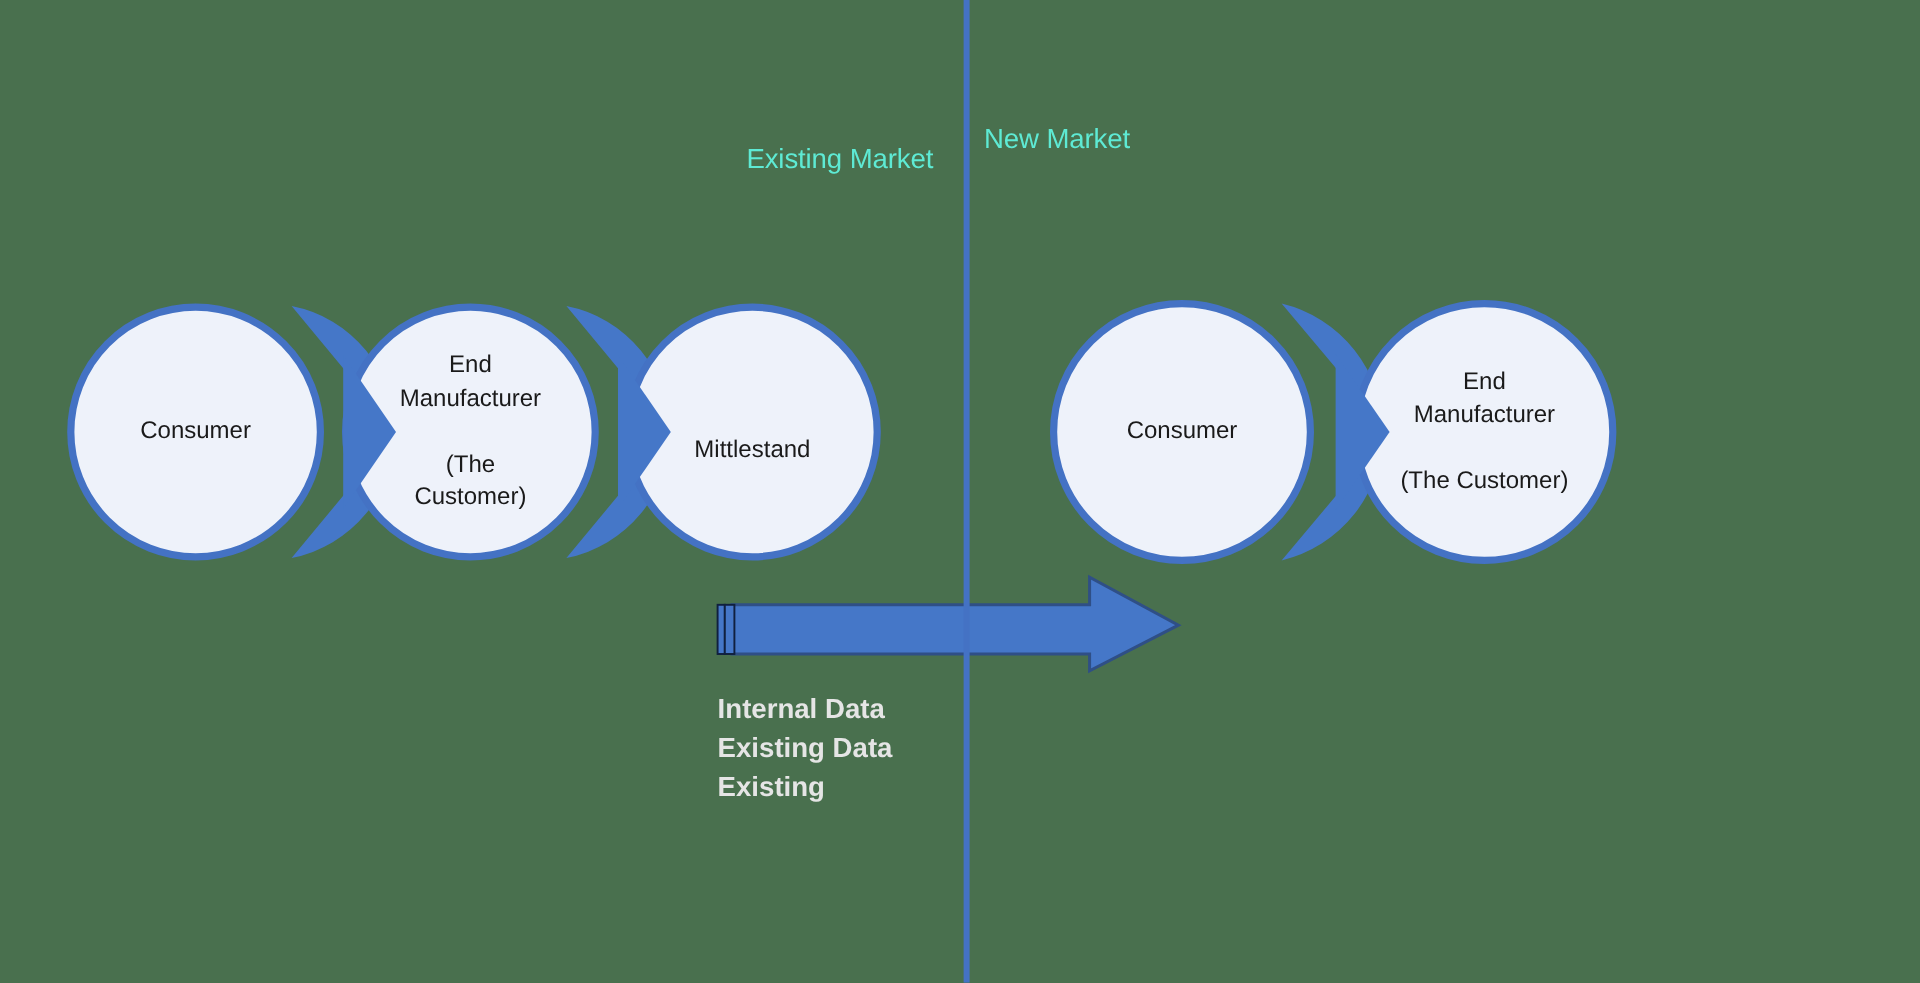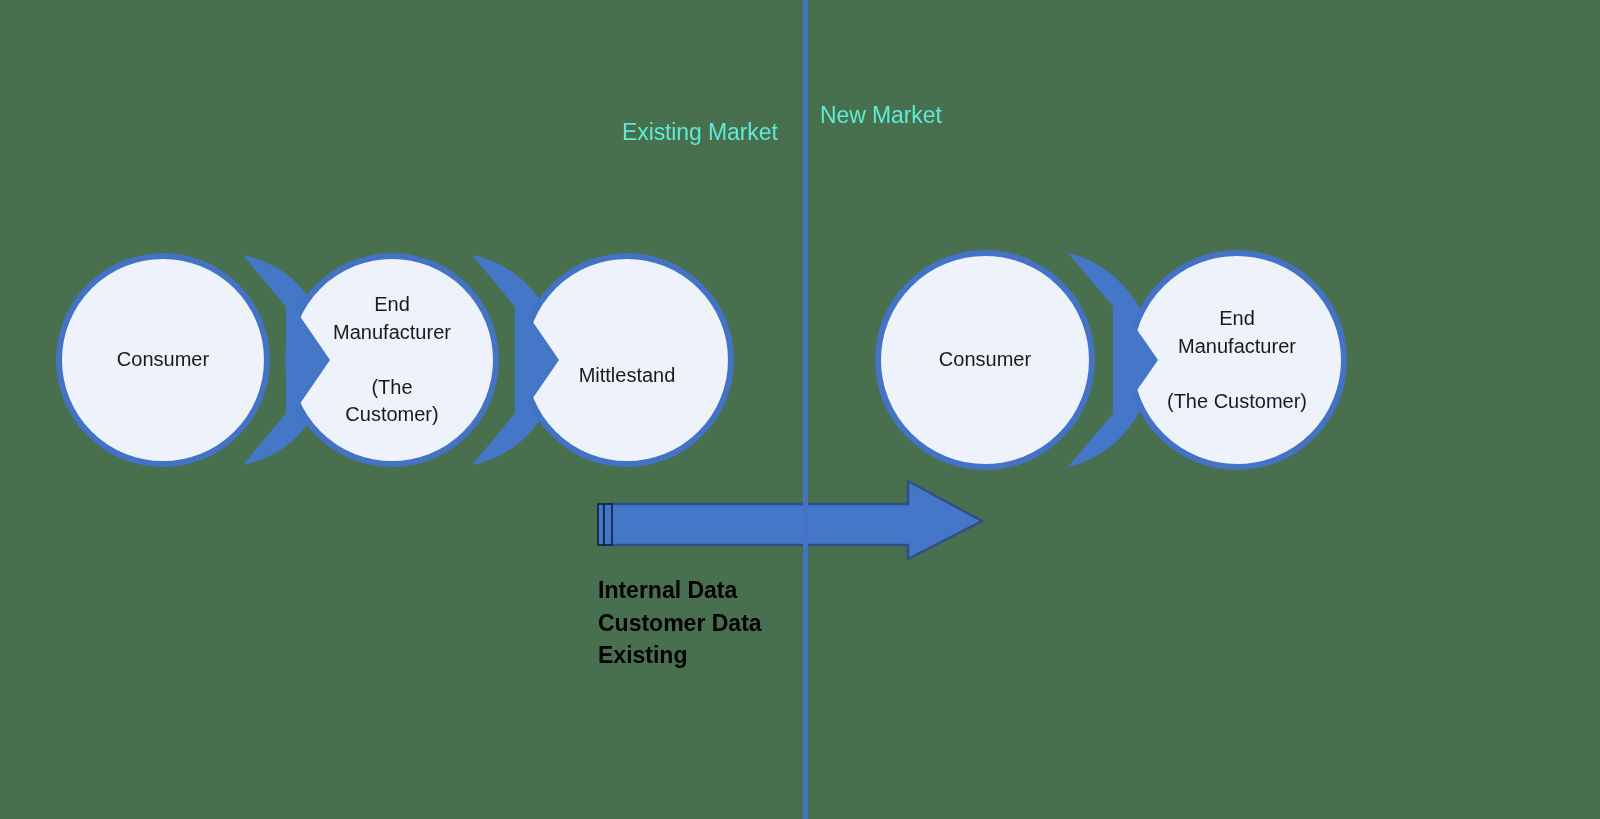--- a/index.html
+++ b/index.html
@@ -51,21 +51,21 @@
     white-space: pre-line;
     transform: translate(-50%, -50%);
     pointer-events: none;
   }
   #caption-block {
     position: absolute;
     left: 598px;
     top: 574px;
     font-weight: bold;
     font-size: 23px;
-    color: #000000;
+    color: #e5e5e5;
     line-height: 1.42;
   }
   .caption-line { white-space: nowrap; }
 </style>
 </head>
 <body style="background: rgb(73, 112, 78);">
 
 <div id="stage">
 
   <svg id="canvas" viewBox="0 0 1600 819" xmlns="http://www.w3.org/2000/svg">
@@ -121,17 +121,17 @@
 
   <div class="node-text" style="left:985px; top:360px; width:180px;">Consumer</div>
 
   <div class="node-text" style="left:1237px; top:360px; width:210px;">End
 Manufacturer
 
 (The Customer)</div>
 
   <div id="caption-block">
     <div class="caption-line">Internal Data</div>
-    <div class="caption-line">Customer Data</div>
+    <div class="caption-line">Existing Data</div>
     <div class="caption-line">Existing</div>
   </div>
 
 </div>
 
 </body></html>

